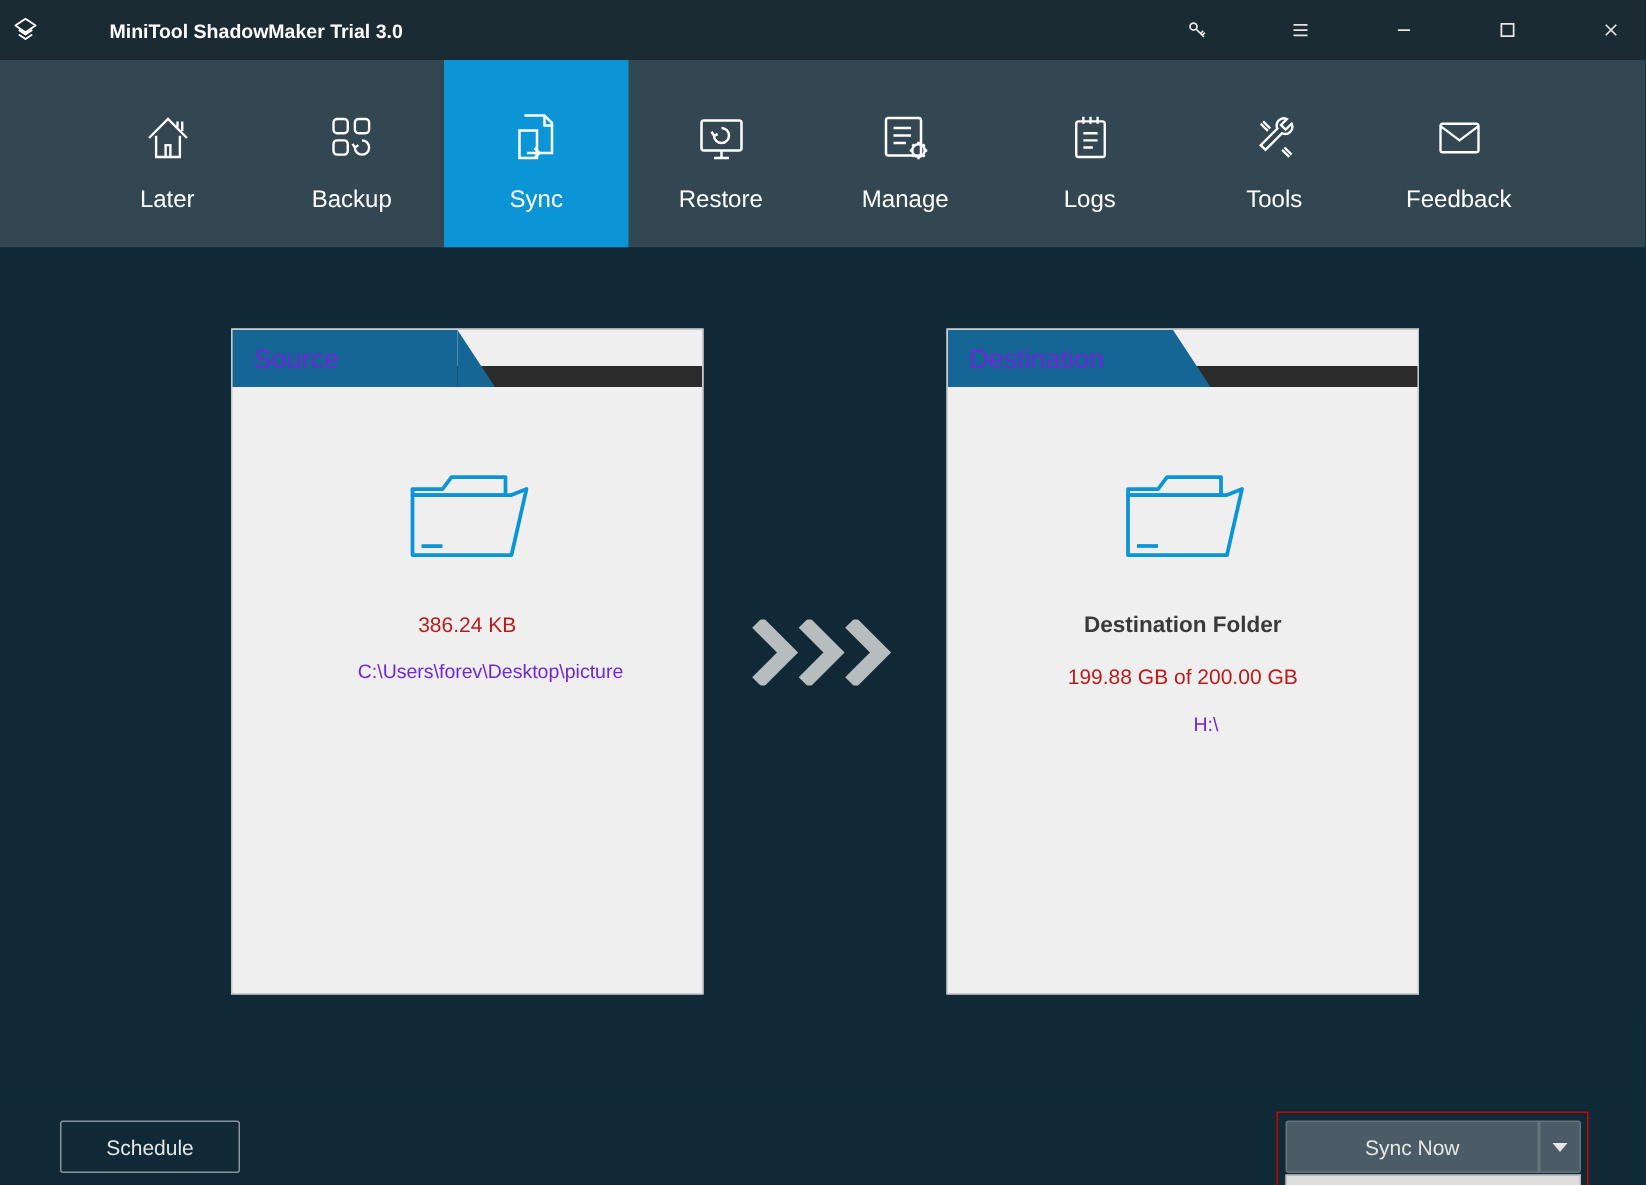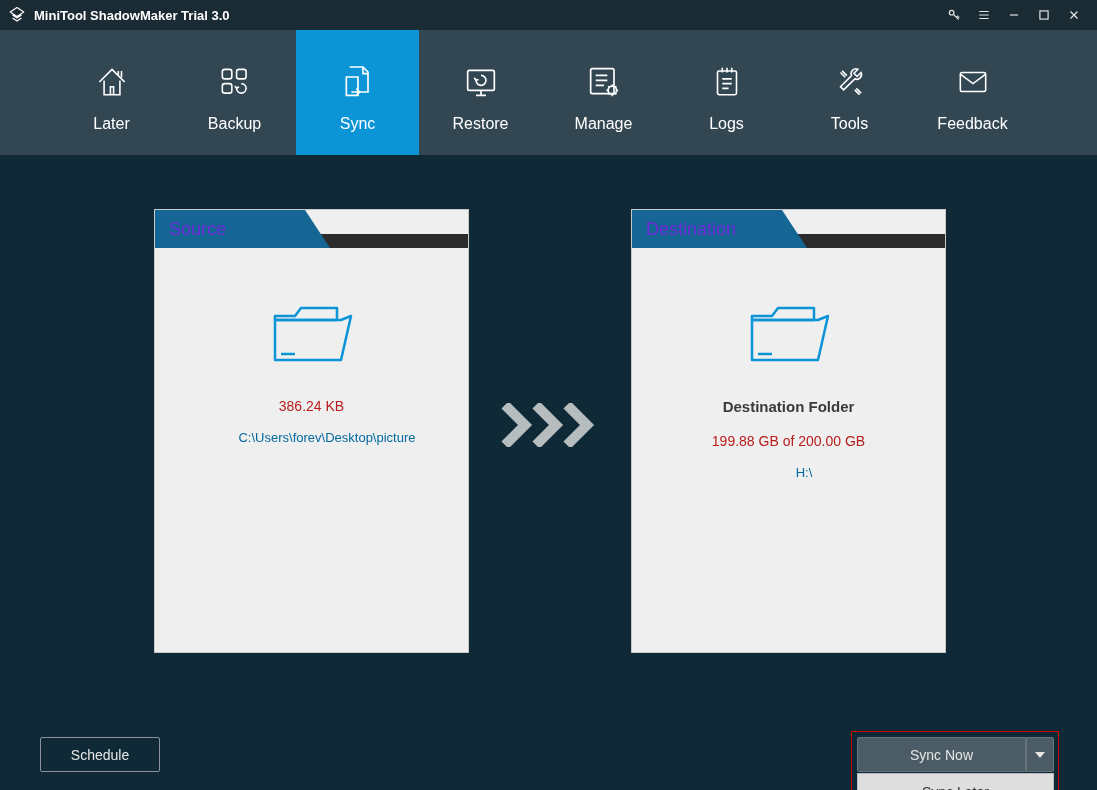--- a/index.html
+++ b/index.html
@@ -1,18 +1,18 @@
 <!DOCTYPE html>
 <html><head>
 <meta charset="utf-8">
 <style>
 * { box-sizing: border-box; margin: 0; padding: 0; font-family: "Segoe UI", Arial, sans-serif; }
 html, body { width: 1097px; height: 790px; background: #0f2a36; color: #fff; overflow: hidden; }
 
-.titlebar { height: 30px; background: #1b2b34; display: flex; align-items: center; padding: 0 8px 0 8px; }
+.titlebar { height: 40px; background: #1b2b34; display: flex; align-items: center; padding: 0 8px 0 8px; gap: 39px; }
 .titlebar .logo-icon { width: 18px; height: 18px; margin-right: 8px; display:flex; align-items:center; justify-content:center;}
 .titlebar .app-title { font-size: 13px; font-weight: bold; flex-grow: 1; }
 .titlebar .win-btn { width: 30px; height: 30px; display: flex; align-items: center; justify-content: center; color: #e6e6e6; }
 .titlebar .win-btn svg { width: 14px; height: 14px; stroke: currentColor; fill: none; }
 
 .toolbar { height: 125px; background: #324752; display: flex; padding-left: 50px; }
 .toolbar .tab { width: 123px; display: flex; flex-direction: column; align-items: center; justify-content: center; color: #fff; }
 .toolbar .tab.active { background: #0b94d6; }
 .toolbar .tab .tab-icon { height: 58px; display:flex; align-items:center; justify-content:center; }
 .toolbar .tab .tab-label { font-size: 16px; margin-top: 4px; }
@@ -24,21 +24,21 @@
 .card-header { position: relative; height: 38px; background: #efefef; }
 .card-header .tab-shape { position:absolute; left:0; top:0; width:150px; height:38px; background:#156695; }
 .card-header .tab-shape::after { content:""; position:absolute; right:-25px; top:0; width:0; height:0; border-bottom:38px solid #156695; border-right:25px solid transparent; }
 .card-header .title { position:absolute; left:14px; top:0; line-height:38px; color:#6d28d9; font-size:18px; }
 .card-header .stripe { position:absolute; left:120px; right:0; bottom:0; height:14px; background:#2b2b2b; }
 .card-header .stripe::before { content:""; position:absolute; left:-10px; top:0; width:0; height:0; border-bottom:14px solid #2b2b2b; border-left:10px solid transparent; }
 .card-body { text-align: center; color: #3a3a3a; }
 .folder-icon { margin: 48px auto 28px; width: 86px; height: 74px; display:flex; align-items:center; justify-content:center; }
 .card-body .line1 { font-size: 15px; font-weight: bold; margin-bottom: 18px; }
 .card-body .line2 { font-size: 14px; margin-bottom: 16px; color:#b91c1c; }
-.card-body .line3 { font-size: 13px; color:#0369a1;margin-left:31px; }
+.card-body .line3 { font-size: 13px; color:#6d28d9;margin-left:31px; }
 
 .arrow-chevrons { position:absolute; left:500px; top:248px; display:flex; }
 .arrow-chevrons svg { width:100px; height:44px; }
 
 .footer { height: 95px; position: relative; }
 .btn { position:absolute; height:35px; border:1px solid #8a9399; background:transparent; color:#e6e6e6; font-size:14px; display:flex; align-items:center; justify-content:center; border-radius:2px; }
 .btn.schedule { left:40px; top:20px; width:120px; }
 .btn.options { left:725px; top:20px; width:120px; }
 
 .dropdown-frame { position:absolute; left:851px; top:14px; width:208px; height:86px; border:1px solid #d00000; }

